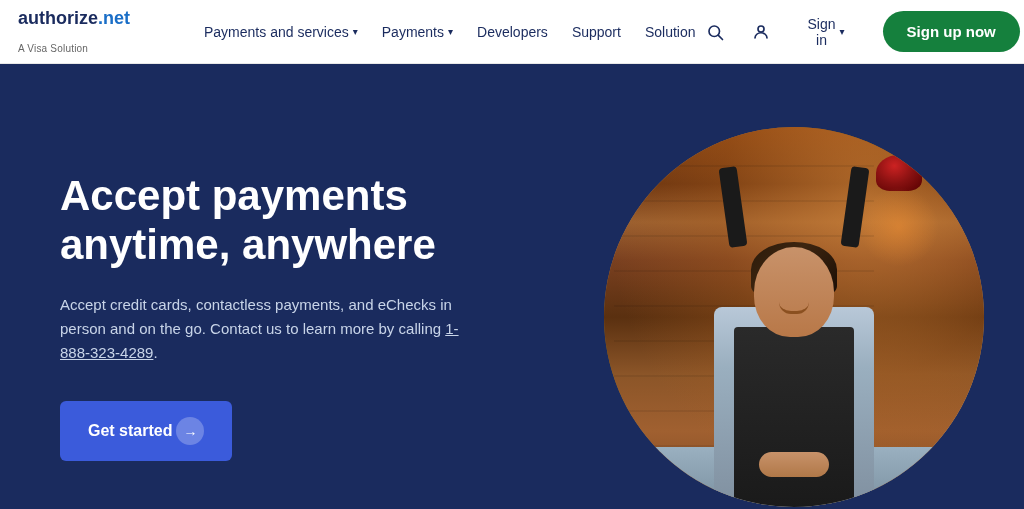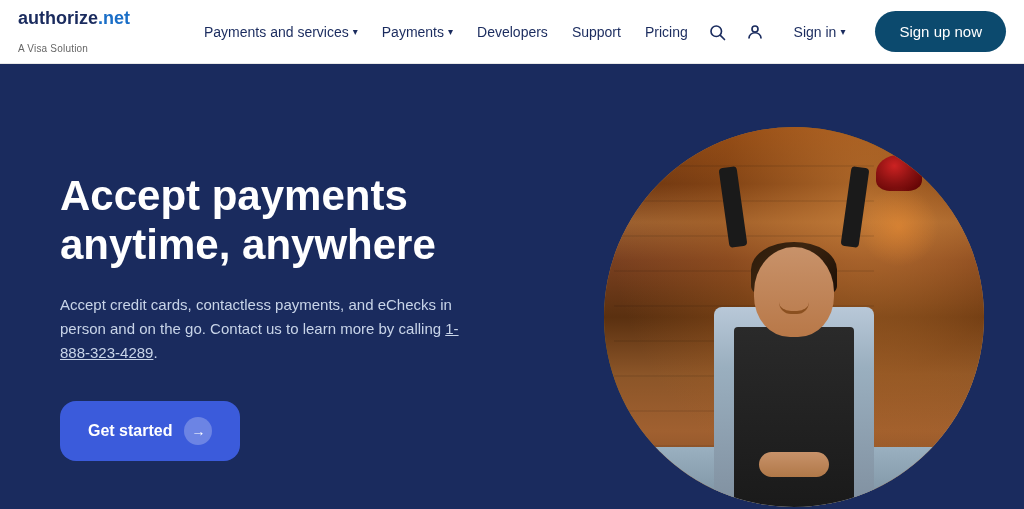--- a/index.html
+++ b/index.html
@@ -57,21 +57,21 @@
       white-space: nowrap;
       border-radius: 4px;
     }
     .nav-item .chevron {
       font-size: 10px;
       color: #1a2b5e;
     }
     .nav-right {
       display: flex;
       align-items: center;
-      gap: 20px;
+      gap: 28px;
     }
     .icon-btn {
       background: none;
       border: none;
       cursor: pointer;
       color: #1a2b5e;
       font-size: 18px;
       display: flex;
       align-items: center;
     }
@@ -82,27 +82,27 @@
       background: none;
       border: none;
       cursor: pointer;
       font-size: 14px;
       font-weight: 500;
       color: #1a2b5e;
       padding: 8px 10px;
       border-radius: 4px;
     }
     .signup-btn {
-      background: #0c4a6e;
+      background: #15803d;
       color: #fff;
       border: none;
       border-radius: 28px;
       padding: 12px 24px;
       font-size: 15px;
-      font-weight: 400;
+      font-weight: 700;
       cursor: pointer;
       white-space: nowrap;
     }
 
     
     .hero {
       background: #1a2b5e;
       width: 1024px;
       height: 505px;
       display: flex;
@@ -129,25 +129,25 @@
       margin-bottom: 36px;
       max-width: 420px;
     }
     .hero-description a {
       color: #c8d4e8;
       text-decoration: underline;
     }
     .get-started-btn {
       display: inline-flex;
       align-items: center;
-      gap: 12px;
+      gap: 4px;
       background: #3b5bdb;
       color: #fff;
       border: none;
-      border-radius: 16px;
+      border-radius: 6px;
       padding: 16px 28px;
       font-size: 16px;
       font-weight: 600;
       cursor: pointer;
     }
     .arrow-circle {
       width: 28px;
       height: 28px;
       background: rgba(255,255,255,0.25);
       border-radius: 50%;
@@ -354,21 +354,21 @@
       <span>Payments</span>
       <span class="chevron">▾</span>
     </div>
     <div class="nav-item">
       <span>Developers</span>
     </div>
     <div class="nav-item">
       <span>Support</span>
     </div>
     <div class="nav-item">
-      <span>Pricing</span>
+      <span>Solution</span>
     </div>
   </div>
 
   <div class="nav-right">
     <button class="icon-btn" title="Search">
       <svg width="18" height="18" viewBox="0 0 24 24" fill="none" stroke="#1a2b5e" stroke-width="2.2" stroke-linecap="round">
         <circle cx="11" cy="11" r="7"></circle>
         <line x1="16.5" y1="16.5" x2="22" y2="22"></line>
       </svg>
     </button>

